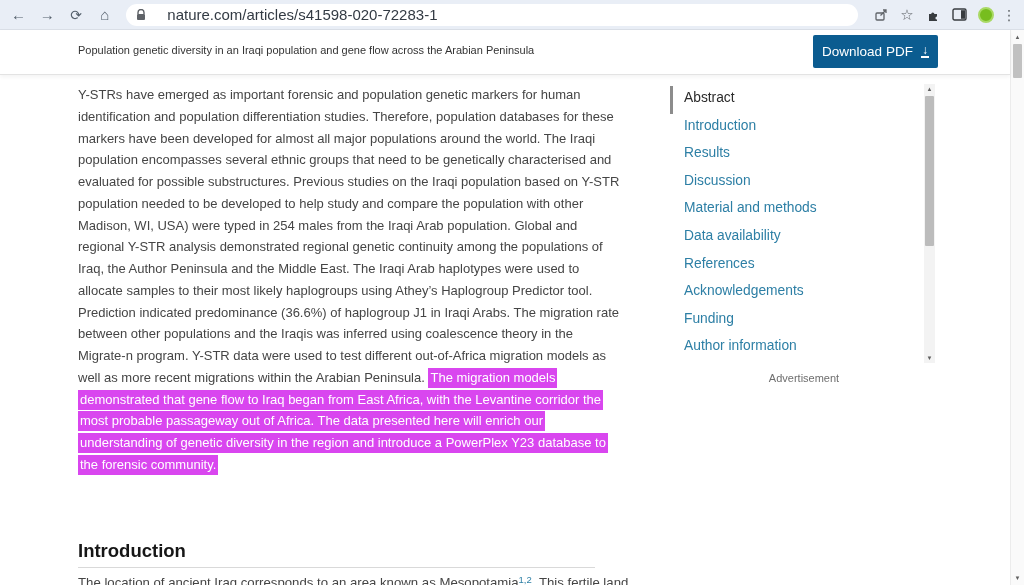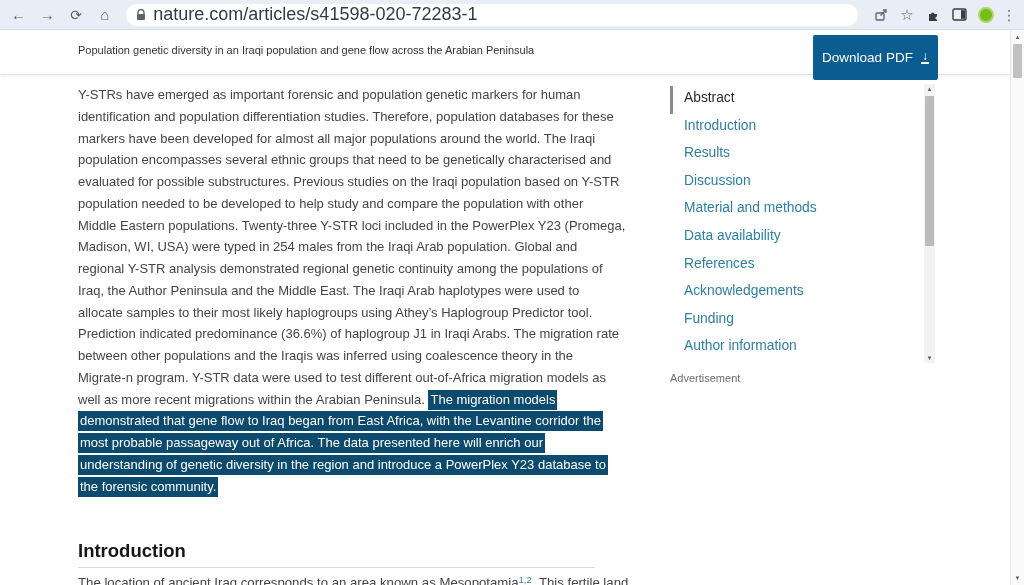--- a/index.html
+++ b/index.html
@@ -19,68 +19,68 @@
   .nav-btn {
     width:22px; height:22px; margin-left:8px; border-radius:50%;
     display:flex; align-items:center; justify-content:center;
     color:#55606c; font-size:15px; line-height:1; cursor:pointer;
   }
   .nav-btn.reload { font-size:14px; }
   .omnibox {
     margin-left:11px; width:772px; height:22px; border-radius:11px;
     background:#ffffff; display:flex; align-items:center; padding:0 10px;
   }
-  .omnibox .url { font-size:18px; color:#333b44; margin-left:7px; white-space:nowrap; }
+  .omnibox .url { font-size:15px; color:#333b44; margin-left:21px; white-space:nowrap; }
   .chrome-right { display:flex; align-items:center; margin-left:12px; }
   .chrome-ic { width:22px; height:22px; display:flex; align-items:center; justify-content:center; margin-right:4px; color:#5f6368; cursor:pointer; }
   .star { font-size:15px; }
   .avatar { width:16px; height:16px; border-radius:50%; background:#77bd1e; border:2px solid #a9d964; margin:0 4px; }
   .dots { font-size:14px; color:#5f6368; letter-spacing:0; }
 
   
   .sticky-header {
     position:absolute; left:0; top:30px; width:1010px; height:45px;
     background:#ffffff; border-bottom:1px solid #e3e3e3;
     box-shadow:0 2px 4px rgba(0,0,0,.05); z-index:5;
   }
   .sticky-title {
     position:absolute; left:78px; top:14px; font-size:11px; color:#333;
     white-space:nowrap;
   }
   .pdf-btn {
-    position:absolute; left:813px; top:5px; width:125px; height:45px;
+    position:absolute; left:813px; top:5px; width:125px; height:33px;
     background:#0b5c90; color:#fff; border:none; border-radius:2px;
     font-size:13.5px; font-family:"Liberation Sans", sans-serif;
     display:flex; align-items:center; justify-content:center; gap:8px; cursor:pointer;
   }
   .dl-arrow { display:inline-block; line-height:10px; font-size:12px; border-bottom:2px solid #fff; padding:0 1px 1px; }
   .blob { position:absolute; background:rgba(120,126,134,.18); border-radius:3px; }
 
   
   .abstract { position:absolute; left:78px; top:84px; }
   .a-line { display:block; white-space:nowrap; height:21.75px; line-height:21.75px;
             font-size:13px; color:#454545; }
-  .hl { background:#0c4a6e; color:#ffffff; padding:2px 2px 3px 2px; }
+  .hl { background:#d946ef; color:#ffffff; padding:2px 2px 3px 2px; }
   .hl:empty { display:none; }
 
   .intro-h { position:absolute; left:78px; top:540px; font-size:18.5px; font-weight:bold; color:#161616; }
   .intro-rule { position:absolute; left:78px; top:567px; width:517px; height:1px; background:#d9d9d9; }
   .intro-line { position:absolute; left:78px; top:574px; font-size:13.2px; color:#454545; white-space:nowrap; }
   .sup-ref { color:#2d7fa5; font-size:9.5px; vertical-align:4px; }
 
   
   .toc { position:absolute; left:670px; top:86px; width:250px; }
   .toc a {
     display:block; height:27.6px; line-height:18px; padding:3px 0 0 11px;
     font-size:13.8px; color:#2d7fa5; 
     border-left:3px solid transparent; cursor:pointer; white-space:nowrap;
   }
   .toc a.active { color:#2b2b2b; border-left-color:#8c8c8c; }
 
-  .ad-label { position:absolute; left:670px; top:372px; width:268px; text-align:left;
+  .ad-label { position:absolute; left:670px; top:372px; width:268px; text-align:center;
               font-size:11px; color:#6e6e6e; }
 
   
   .sb { position:absolute; background:#f3f3f3; }
   .sb .arr { position:absolute; left:0; width:100%; text-align:center; font-size:6px; color:#606060; cursor:pointer; }
   .sb .thumb { position:absolute; left:1px; right:1px; background:#bcbcbc; border-radius:1px; cursor:pointer; }
   .sidebar-sb { left:924px; top:84px; width:11px; height:279px; }
   .page-sb { left:1010px; top:30px; width:14px; height:555px; background:#fafafa; border-left:1px solid #ececec; }
   .page-sb .thumb { left:2px; right:2px; background:#c1c1c1; }
 </style>
@@ -139,21 +139,20 @@
   <div class="blob" style="left:681px; top:57px; width:45px; height:14px;"></div>
   <div class="blob" style="left:765px; top:57px; width:36px; height:12px;"></div>
 
   <div class="abstract">
     <span class="a-line"><span>Y-STRs have emerged as important forensic and population genetic markers for human</span></span>
     <span class="a-line"><span>identification and population differentiation studies. Therefore, population databases for these</span></span>
     <span class="a-line"><span>markers have been developed for almost all major populations around the world. The Iraqi</span></span>
     <span class="a-line"><span>population encompasses several ethnic groups that need to be genetically characterised and</span></span>
     <span class="a-line"><span>evaluated for possible substructures. Previous studies on the Iraqi population based on Y-STR</span></span>
     <span class="a-line"><span>population needed to be developed to help study and compare the population with other</span></span>
-    <span class="a-line"><span>Middle Eastern populations. Twenty-three Y-STR loci included in the PowerPlex Y23 (Promega,</span></span>
     <span class="a-line"><span>Madison, WI, USA) were typed in 254 males from the Iraqi Arab population. Global and</span></span>
     <span class="a-line"><span>regional Y-STR analysis demonstrated regional genetic continuity among the populations of</span></span>
     <span class="a-line"><span>Iraq, the Author Peninsula and the Middle East. The Iraqi Arab haplotypes were used to</span></span>
     <span class="a-line"><span>allocate samples to their most likely haplogroups using Athey’s Haplogroup Predictor tool.</span></span>
     <span class="a-line"><span>Prediction indicated predominance (36.6%) of haplogroup J1 in Iraqi Arabs. The migration rate</span></span>
     <span class="a-line"><span>between other populations and the Iraqis was inferred using coalescence theory in the</span></span>
     <span class="a-line"><span>Migrate-n program. Y-STR data were used to test different out-of-Africa migration models as</span></span>
     <span class="a-line"><span>well as more recent migrations within the Arabian Peninsula. </span><span class="hl">The migration models</span></span>
     <span class="a-line"><span></span><span class="hl">demonstrated that gene flow to Iraq began from East Africa, with the Levantine corridor the</span></span>
     <span class="a-line"><span></span><span class="hl">most probable passageway out of Africa. The data presented here will enrich our</span></span>

